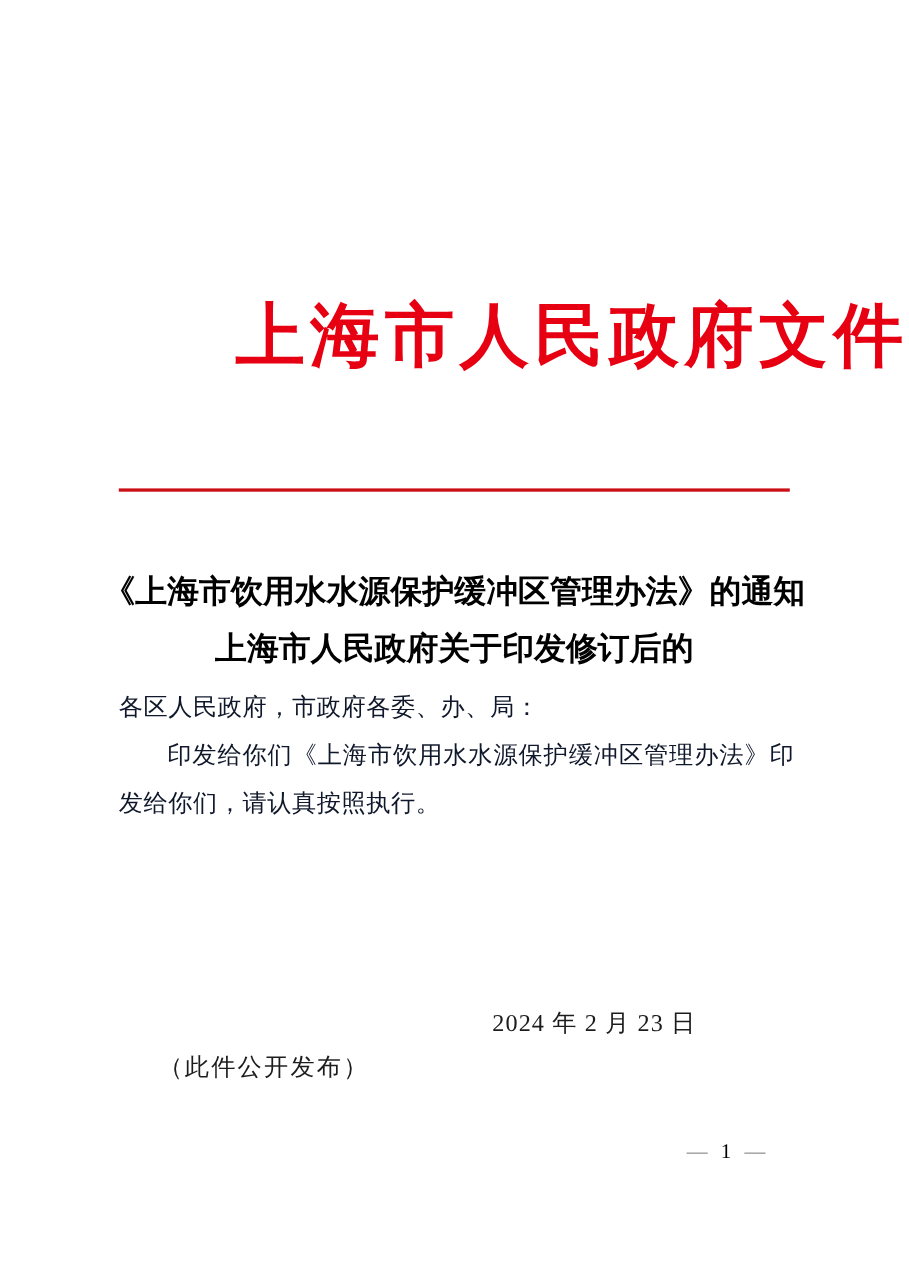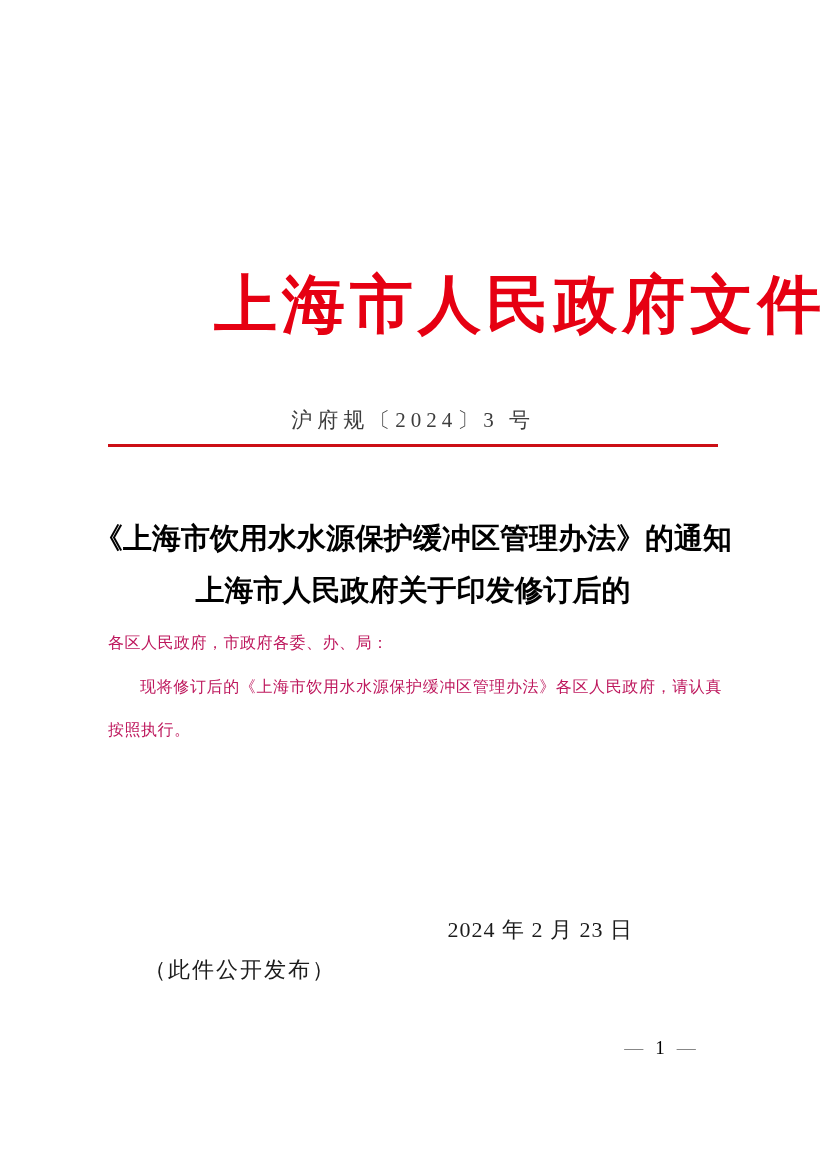--- a/index.html
+++ b/index.html
@@ -59,24 +59,24 @@
     font-weight: bold;
     line-height: 52px;
     color: #000000;
     white-space: nowrap;
   }
   .doc-body {
     position: absolute;
     top: 621px;
     left: 108px;
     width: 614px;
-    font-size: 16px;
+    font-size: 22px;
     line-height: 43.5px;
     letter-spacing: 0.5px;
-    color: #be185d;
+    color: #0f172a;
     text-align: justify;
     text-justify: inter-ideograph;
   }
   .doc-body p { margin: 0; }
   .doc-body p.indent { text-indent: 2em; }
   .doc-date {
     position: absolute;
     top: 915px;
     right: 193px;
     font-size: 22px;
@@ -107,32 +107,31 @@
   .page-number .dash { color: #828282; }
   .page-number .num { color: #000000; }
 </style>
 </head>
 <body>
 
 <div class="page">
 
   <div class="red-header">上海市人民政府文件</div>
 
-  <div class="doc-number">沪府规〔2024〕3 号</div>
 
   <div class="red-line"></div>
 
   <div class="doc-title">
     <div>《上海市饮用水水源保护缓冲区管理办法》的通知</div>
     <div>上海市人民政府关于印发修订后的</div>
   </div>
 
   <div class="doc-body">
     <p>各区人民政府，市政府各委、办、局：</p>
-    <p class="indent">现将修订后的《上海市饮用水水源保护缓冲区管理办法》各区人民政府，请认真按照执行。</p>
+    <p class="indent">印发给你们《上海市饮用水水源保护缓冲区管理办法》印发给你们，请认真按照执行。</p>
   </div>
 
   <div class="doc-date">2024 年 2 月 23 日</div>
 
   <div class="public-note">（此件公开发布）</div>
 
   <div class="page-number">
     <span class="dash">—</span>
     <span class="num">1</span>
     <span class="dash">—</span>

